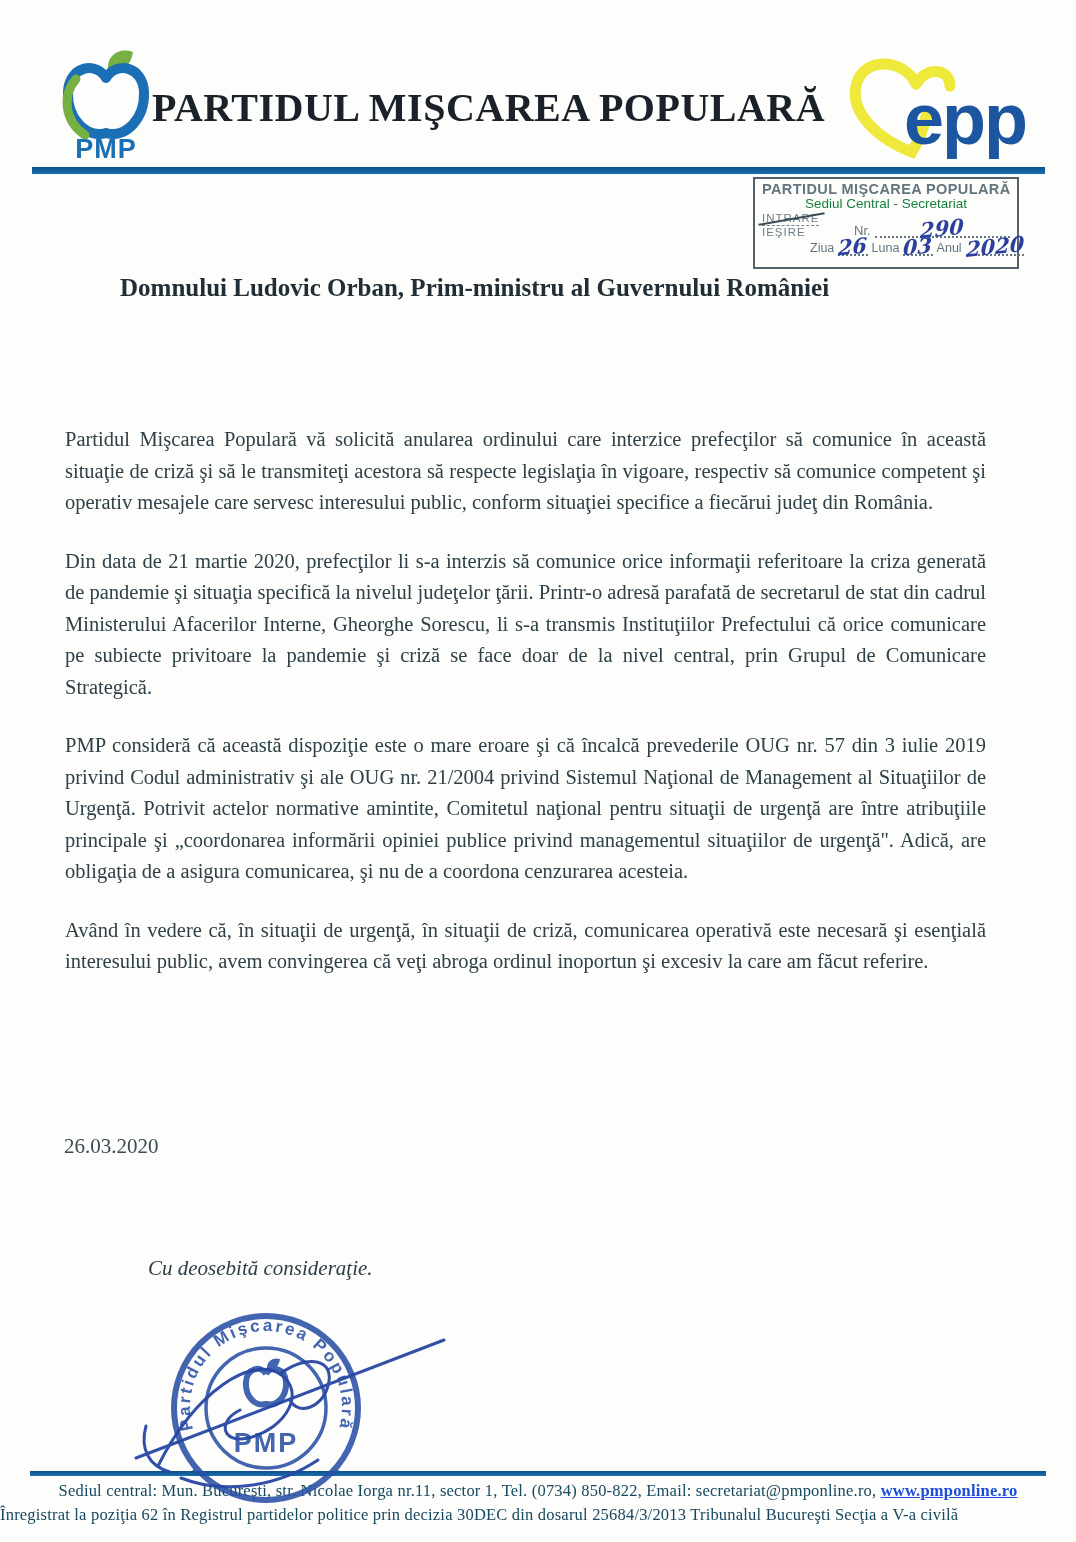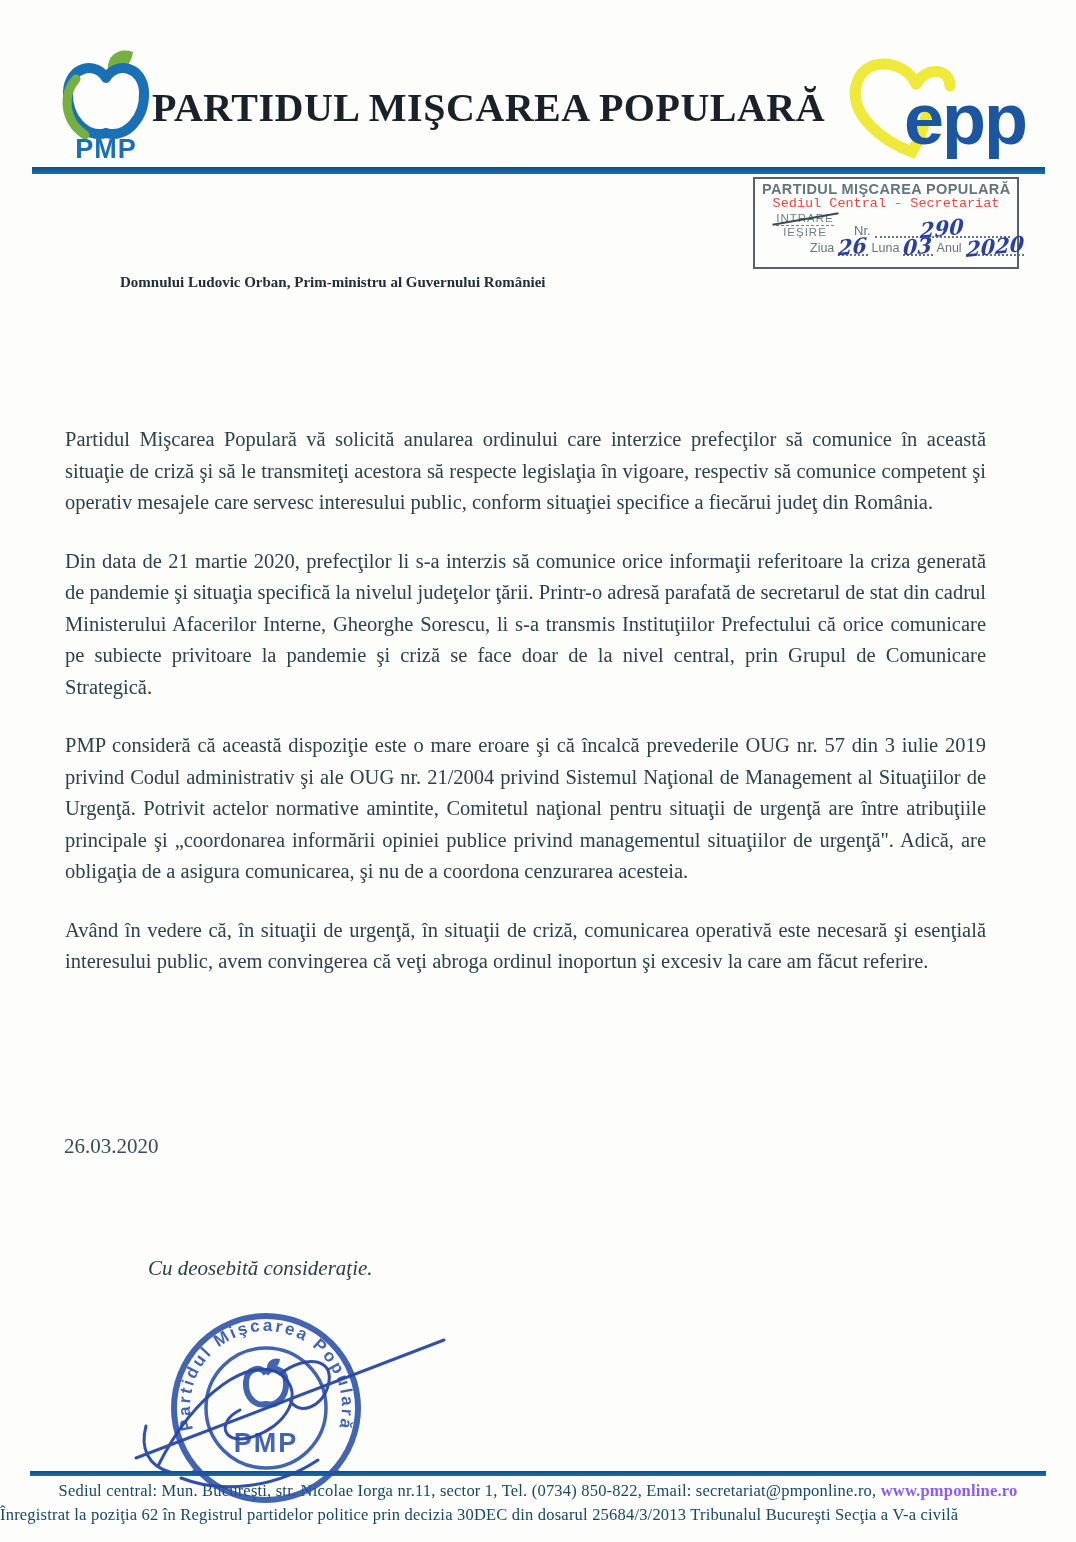--- a/index.html
+++ b/index.html
@@ -34,62 +34,62 @@
 
   
   .reg-box {
     position:absolute; left:753px; top:177px; width:266px; height:92px;
     border:2px solid #55626b;
     padding:2px 7px 3px 7px;
     color:#64757f;
     font-family:"Liberation Sans", sans-serif;
   }
   .reg-title { font-size:14.5px; font-weight:700; letter-spacing:0.4px; text-align:center; white-space:nowrap; }
-  .reg-sub   { font-size:13.5px; text-align:center; color:#ef4444; margin-top:-1px;font-family:Liberation Mono, monospace; }
+  .reg-sub   { font-size:13.5px; text-align:center; color:#15803d; margin-top:-1px; }
   .reg-mid { display:flex; align-items:flex-end; margin-top:1px; }
-  .reg-inout { width:86px; font-size:11.5px; letter-spacing:1px; color:#6e7e88;text-align:center; }
+  .reg-inout { width:86px; font-size:11.5px; letter-spacing:1px; color:#6e7e88; }
   .reg-intrare { position:relative; display:inline-block; border-bottom:1px dashed #74838d; padding-bottom:1px;}
   .reg-strike {
     position:absolute; left:-4px; right:-6px; top:45%;
     border-top:2px solid #394a54; transform:rotate(-10deg);
   }
   .reg-nr { flex:1; display:flex; align-items:center; font-size:13px; padding-left:6px; }
   .reg-dotline { flex:1; border-bottom:2px dotted #64757f; margin-left:4px; text-align:center; line-height:8px; }
   .reg-dates { display:flex; align-items:center; font-size:12.5px; margin-top:2px;margin-left:48px; }
   .reg-dates .seg { flex:1; border-bottom:2px dotted #64757f; margin:0 4px; text-align:center; line-height:8px;}
   .hand {
     display:inline-block;
     font-family:"DejaVu Serif", serif; font-style:italic; font-weight:700;
     color:#2b3f9c; font-size:21px; line-height:14px;
     transform:rotate(-6deg) skewX(-8deg);
   }
 
   
   .addressee {
     position:absolute; left:120px; top:274px;
-    font-size:15px; font-weight:700; color:#222e35;
+    font-size:25px; font-weight:700; color:#222e35;
   }
   .body-text {
     position:absolute; left:65px; top:424px; width:921px;
     font-size:20.5px; line-height:31.5px; text-align:justify;
     color:#2e4048;
   }
   .body-text p { margin-bottom:27px; }
   .date-line { position:absolute; left:64px; top:1134px; font-size:21px; color:#3a4a52; }
   .closing   { position:absolute; left:148px; top:1256px; font-size:21px; font-style:italic; color:#2c3d45; }
   .name-line { position:absolute; left:148px; top:1310px; font-size:22.5px; font-weight:700; color:#1f2b33; }
 
   .seal { position:absolute; left:126px; top:1306px; width:330px; height:235px; z-index:3; }
 
   
   .footer-1 {
     position:absolute; left:0; top:1481px; width:100%;
     text-align:center; font-size:16.5px; color:#17485f; letter-spacing:0.2px;
   }
-  .footer-1 .site-link { font-weight:700; color:#8b5cf6; cursor:pointer; }
+  .footer-1 .site-link { font-weight:700; color:#1d4ed8; text-decoration:underline; cursor:pointer; }
   .footer-2 {
     position:absolute; left:0; top:1505px; width:100%;
     text-align:left; font-size:16.5px; color:#17485f; letter-spacing:0.2px;
   }
 </style>
 </head>
 <body>
 
 <div class="page">
 

